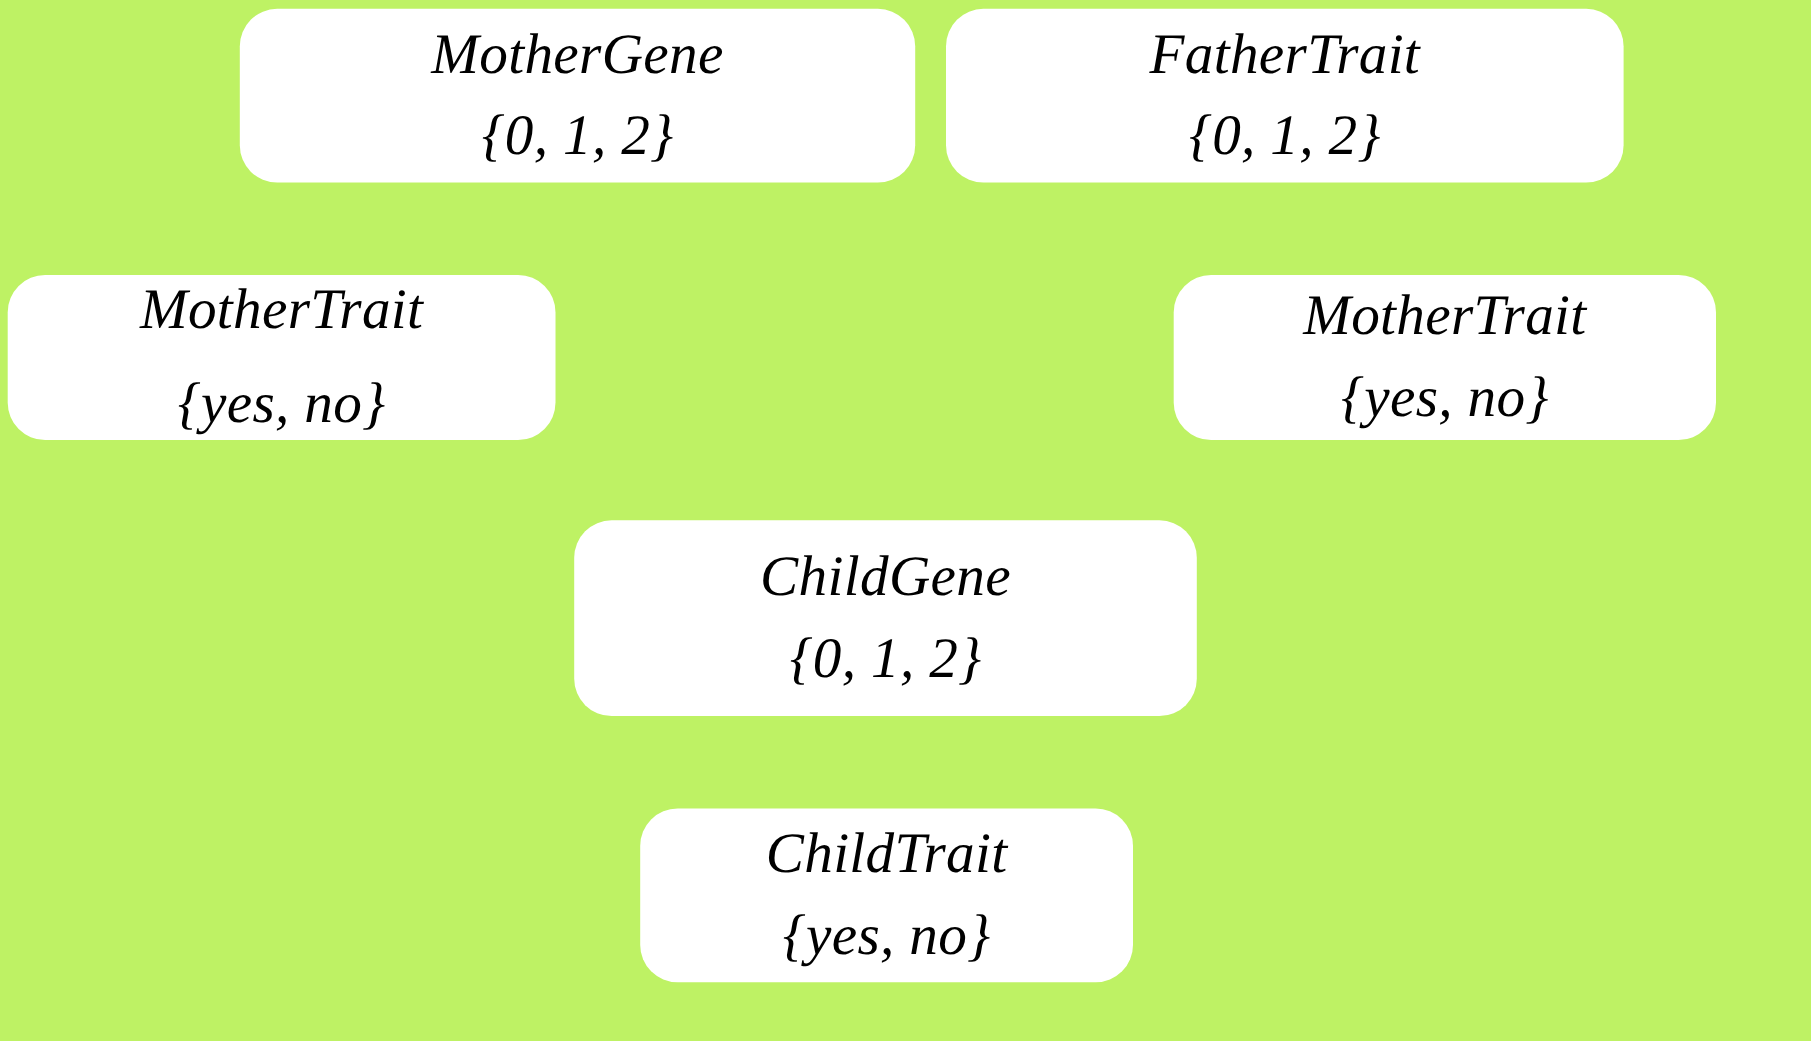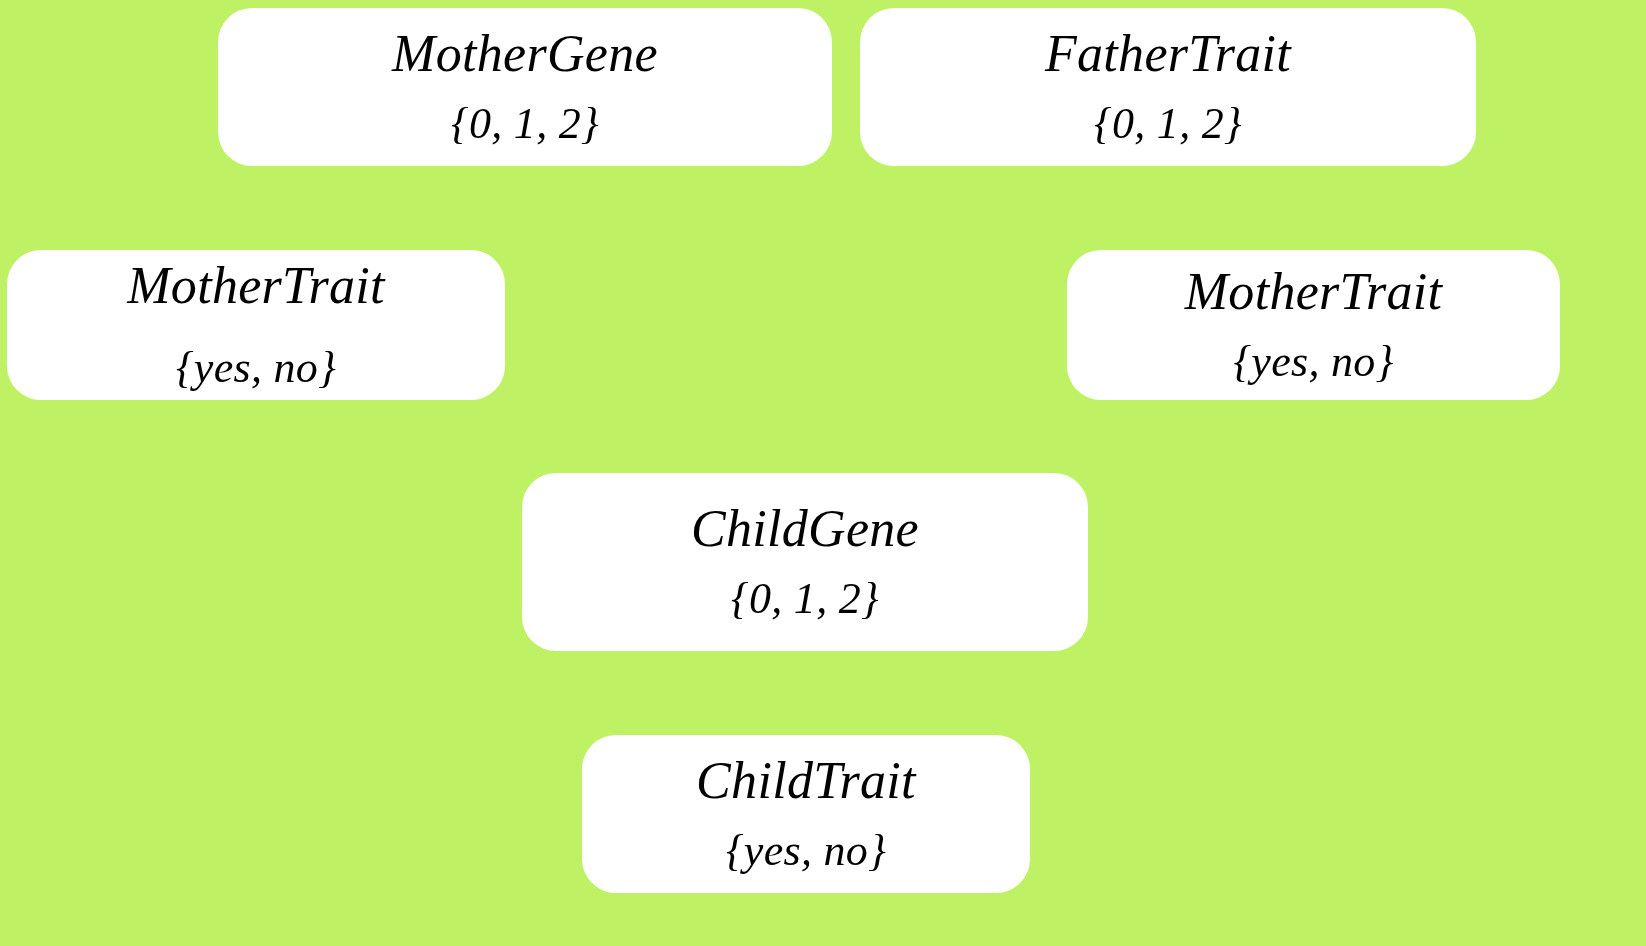--- a/index.html
+++ b/index.html
@@ -31,21 +31,21 @@
     line-height: 1.08;
     text-align: center;
     user-select: none;
   }
   .node-name {
     font-size: 52px;
     letter-spacing: 0.3px;
     white-space: nowrap;
   }
   .node-domain {
-    font-size: 44px;
+    font-size: 52px;
     letter-spacing: 0.3px;
     white-space: nowrap;
     margin-top: 18px;
   }
 
   
   #node-mother-gene  { left: 218px;  top: 8px;   width: 614px; height: 158px; }
   #node-father-gene  { left: 860px;  top: 8px;   width: 616px; height: 158px; }
   #node-mother-trait { left: 7px;    top: 250px; width: 498px; height: 150px; gap: 12px; }
   #node-father-trait { left: 1067px; top: 250px; width: 493px; height: 150px; }

